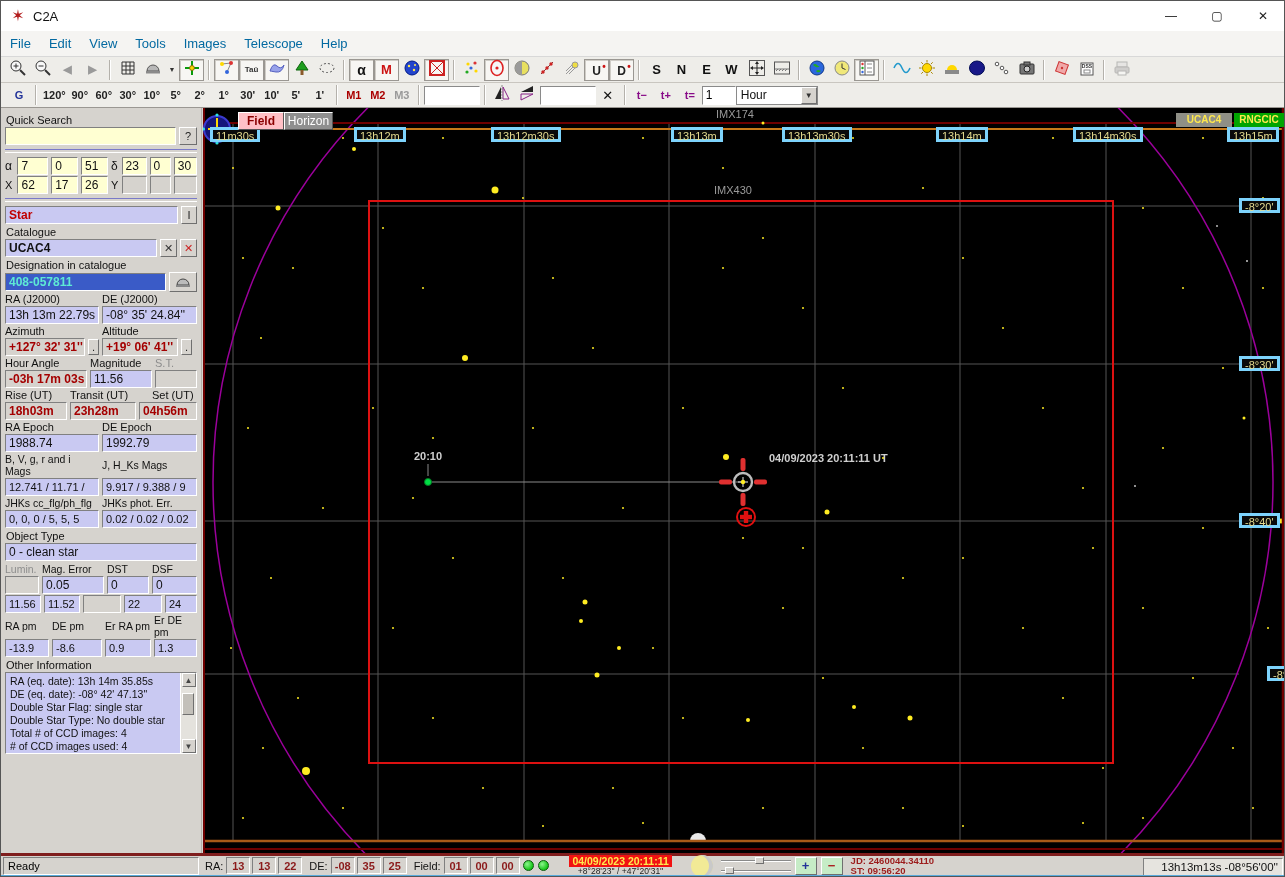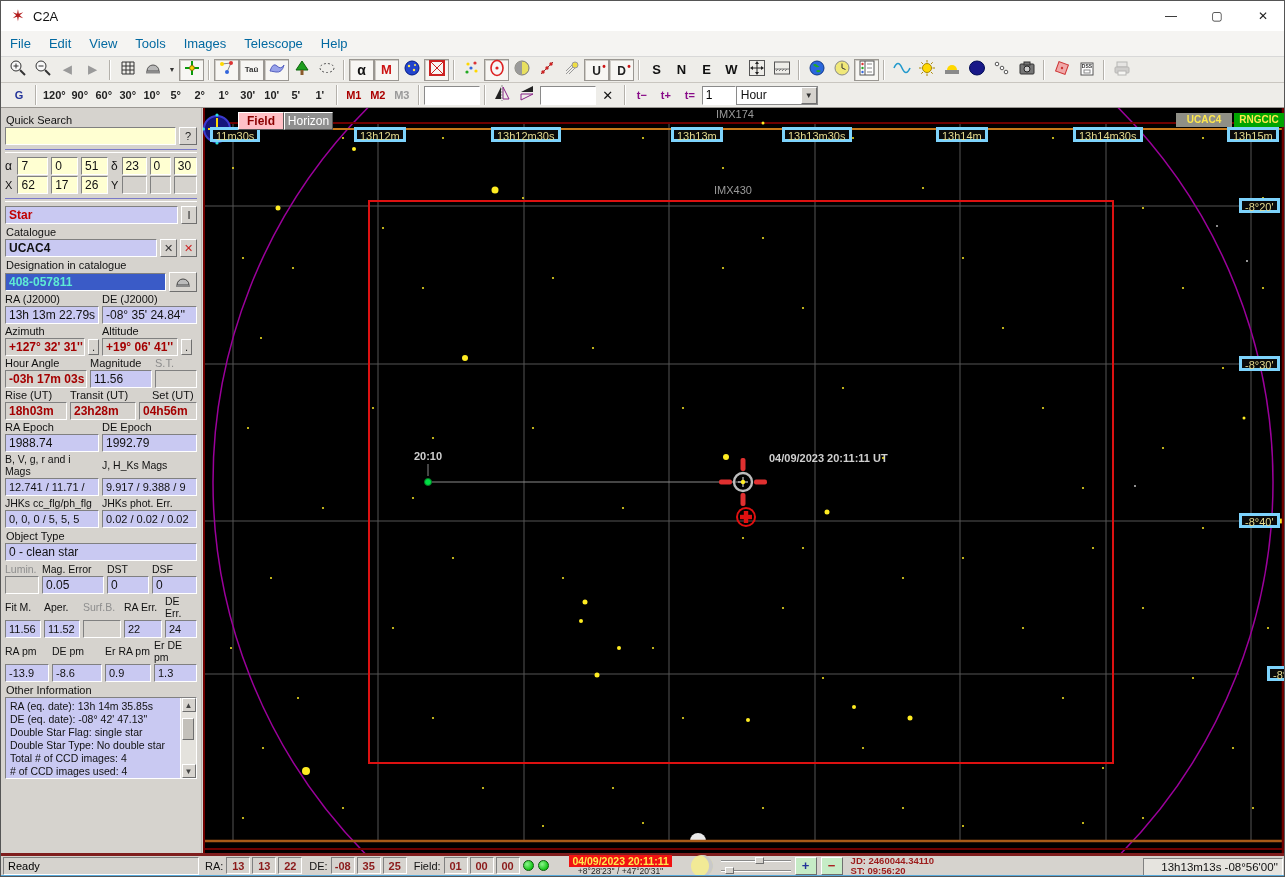--- a/index.html
+++ b/index.html
@@ -541,27 +541,20 @@
       <div style="width:34px;color:#8d8d8d;">Lumin.</div>
       <div style="width:62px;">Mag. Error</div>
       <div style="width:42px;">DST</div>
       <div style="flex:1;">DSF</div>
     </div>
     <div class="row">
       <div class="fld grayf" style="width:34px;"></div>
       <div class="fld" style="width:62px;">0.05</div>
       <div class="fld" style="width:42px;">0</div>
       <div class="fld" style="flex:1;">0</div>
-    </div>
-    <div class="row" style="font-size:10.5px;">
-      <div style="width:36px;">Fit M.</div>
-      <div style="width:36px;">Aper.</div>
-      <div style="width:38px;color:#8d8d8d;">Surf.B.</div>
-      <div style="width:38px;">RA Err.</div>
-      <div style="flex:1;">DE Err.</div>
     </div>
     <div class="row">
       <div class="fld" style="width:36px;font-size:11px;">11.56</div>
       <div class="fld" style="width:36px;font-size:11px;">11.52</div>
       <div class="fld grayf" style="width:38px;"></div>
       <div class="fld" style="width:38px;font-size:11px;">22</div>
       <div class="fld" style="flex:1;font-size:11px;">24</div>
     </div>
     <div class="row" style="font-size:10.5px;">
       <div style="width:44px;">RA pm</div>

